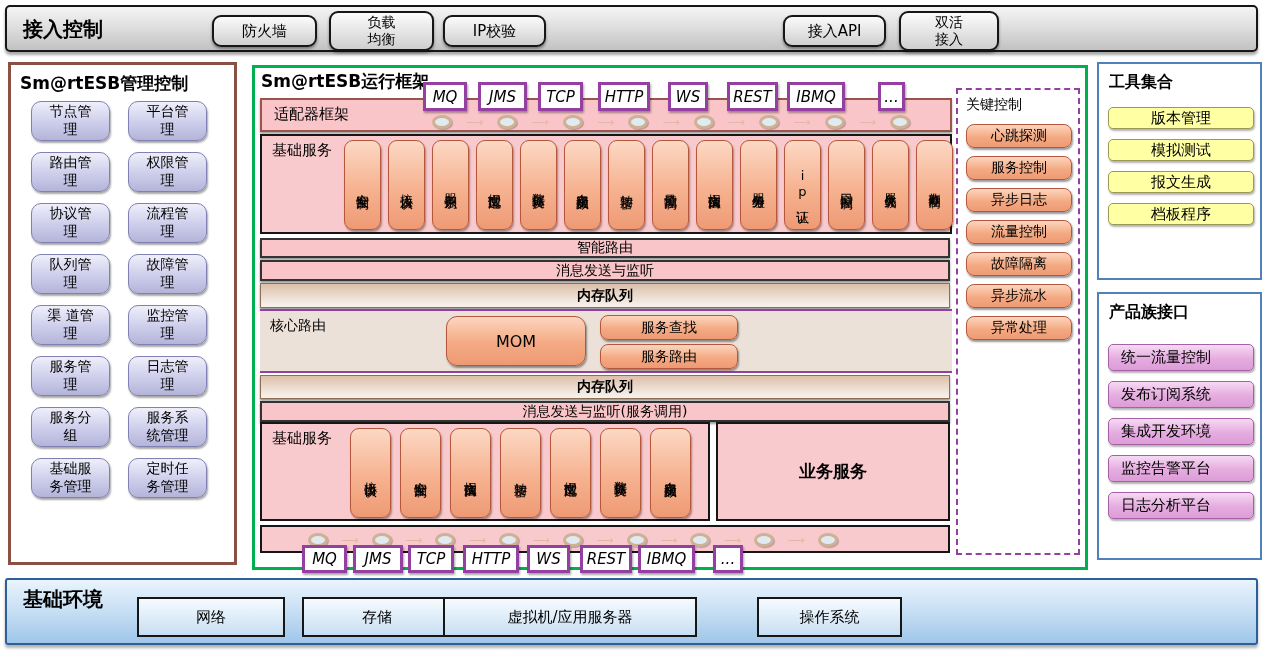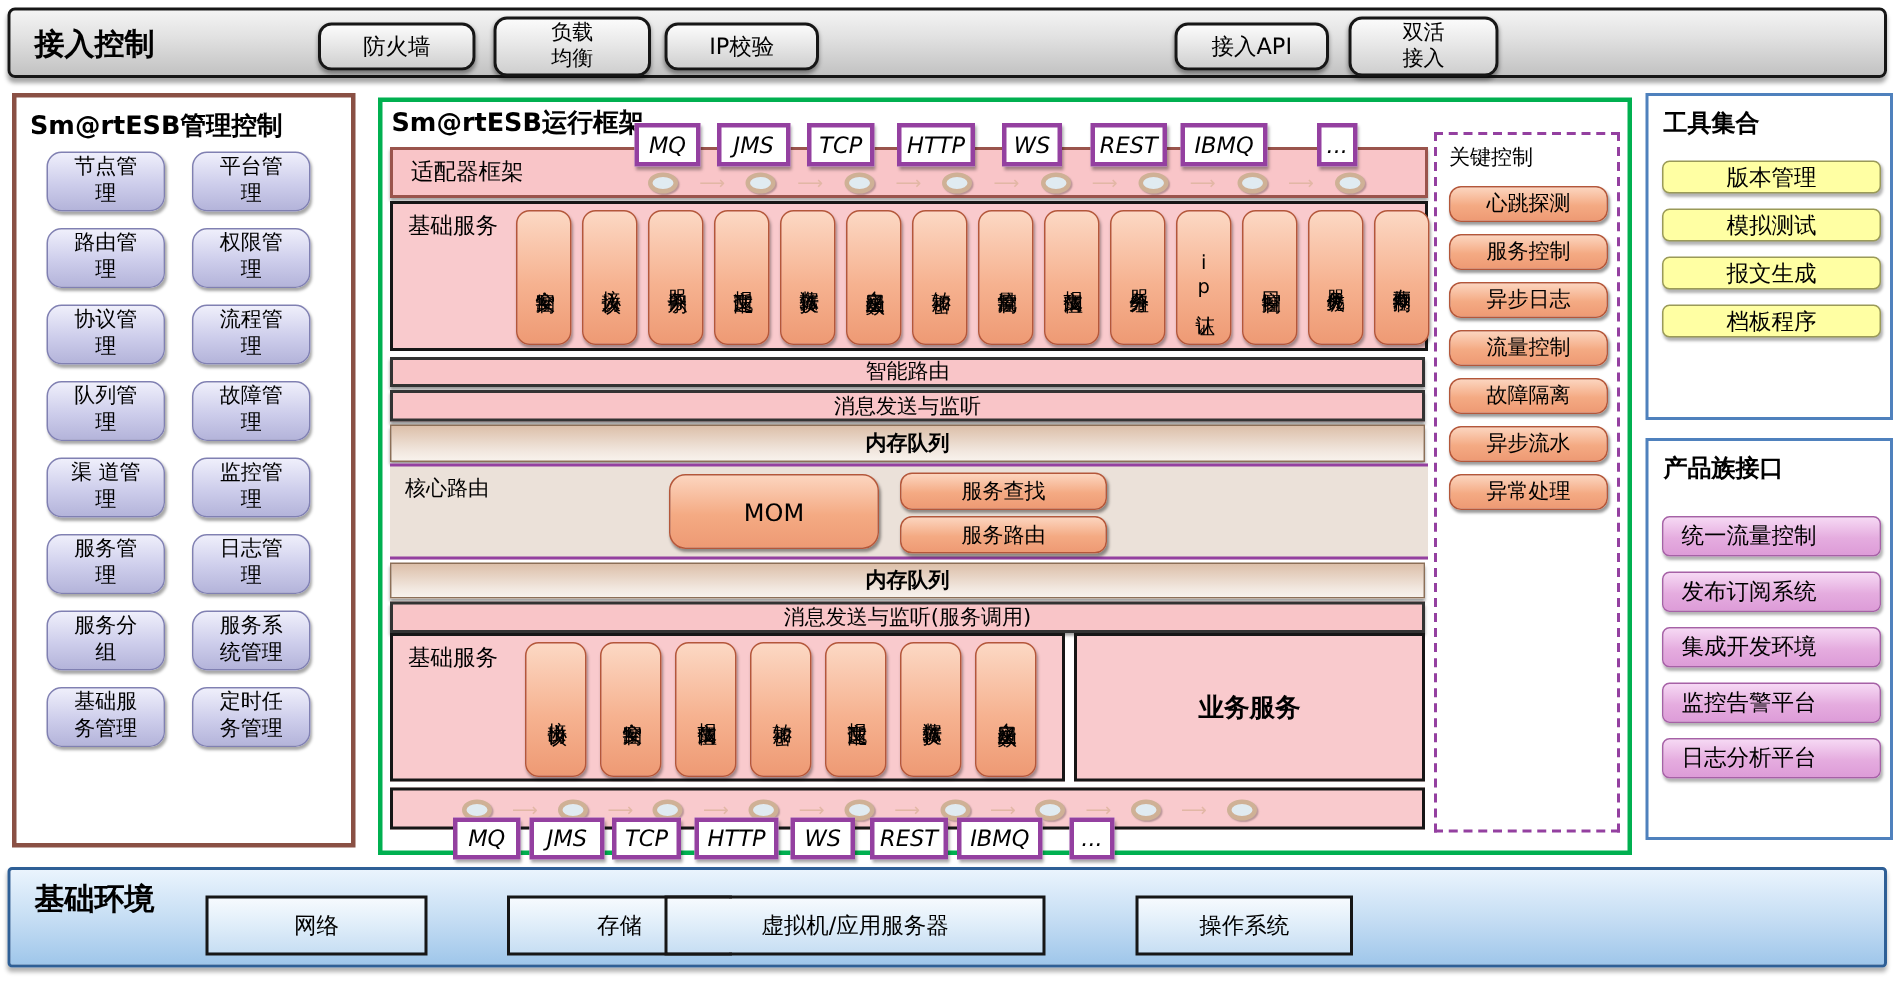--- a/index.html
+++ b/index.html
@@ -242,18 +242,18 @@
       <div class="pbtn">发布订阅系统</div>
       <div class="pbtn">集成开发环境</div>
       <div class="pbtn">监控告警平台</div>
       <div class="pbtn">日志分析平台</div>
     </div>
   </div>
 
   <div class="abs bottom-bar">
     <div class="abs bottom-title">基础环境</div>
     <div class="abs bbtn" style="left:130px;width:148px;">网络</div>
-    <div class="abs bbtn" style="left:295px;width:150px;margin-left:36px;">存储</div>
+    <div class="abs bbtn" style="left:295px;width:150px;">存储</div>
     <div class="abs bbtn" style="left:436px;width:254px;">虚拟机/应用服务器</div>
     <div class="abs bbtn" style="left:750px;width:145px;">操作系统</div>
   </div>
 
 </div>
 
 </body></html>

